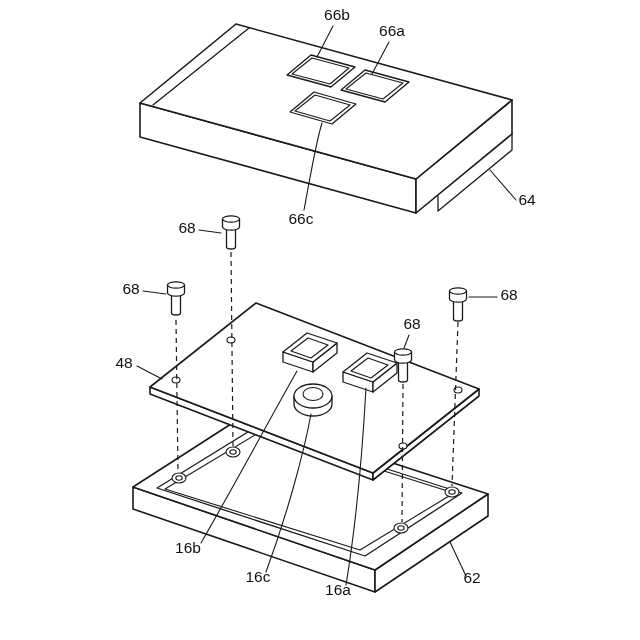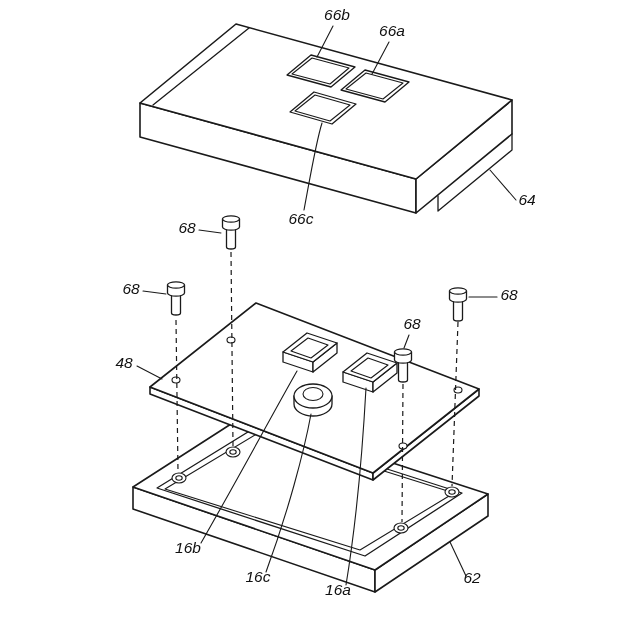--- a/index.html
+++ b/index.html
@@ -2,21 +2,20 @@
 <html><head>
 <meta charset="utf-8">
 <style>
   html, body { margin: 0; padding: 0; background: #ffffff; }
   .canvas {
     position: relative;
     width: 640px;
     height: 640px;
     background: #ffffff;
     overflow: hidden;
-    font-style: italic;
   }
   svg { display: block; }
   .ln  { fill: none;    stroke: #1a1a1a; stroke-width: 1.6; stroke-linejoin: round; stroke-linecap: round; }
   .lnf { fill: #ffffff; stroke: #1a1a1a; stroke-width: 1.6; stroke-linejoin: round; stroke-linecap: round; }
   .thin  { stroke-width: 1.1; }
   .mid   { stroke-width: 1.3; }
   .dash  { fill: none; stroke: #1a1a1a; stroke-width: 1.2; stroke-dasharray: 5 4; }
   .leader{ fill: none; stroke: #1a1a1a; stroke-width: 1.1; stroke-linecap: round; }
   .lbl {
     font-family: "Liberation Sans", "DejaVu Sans", sans-serif;

